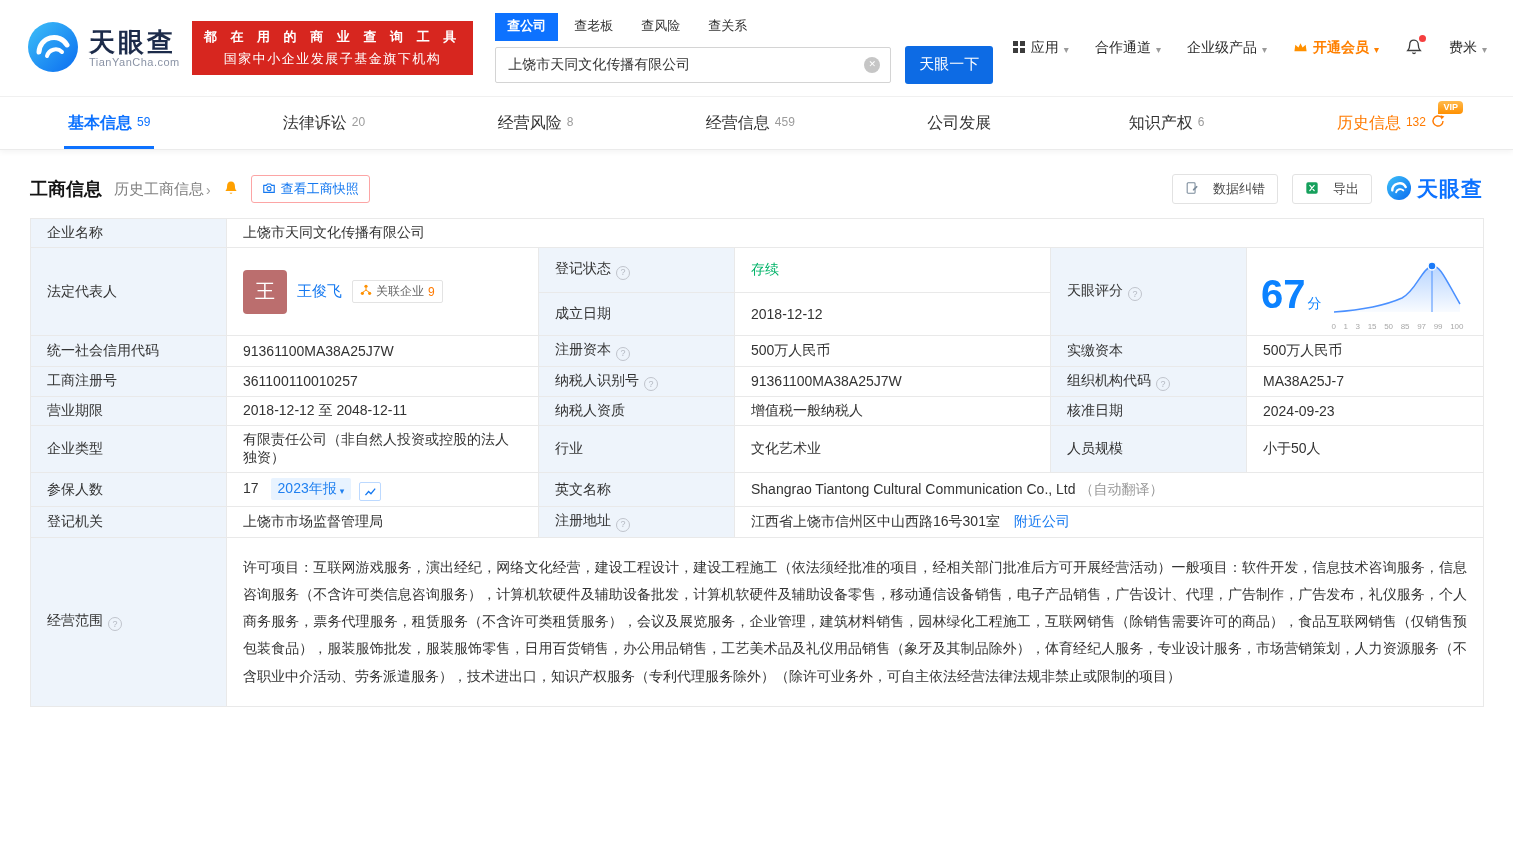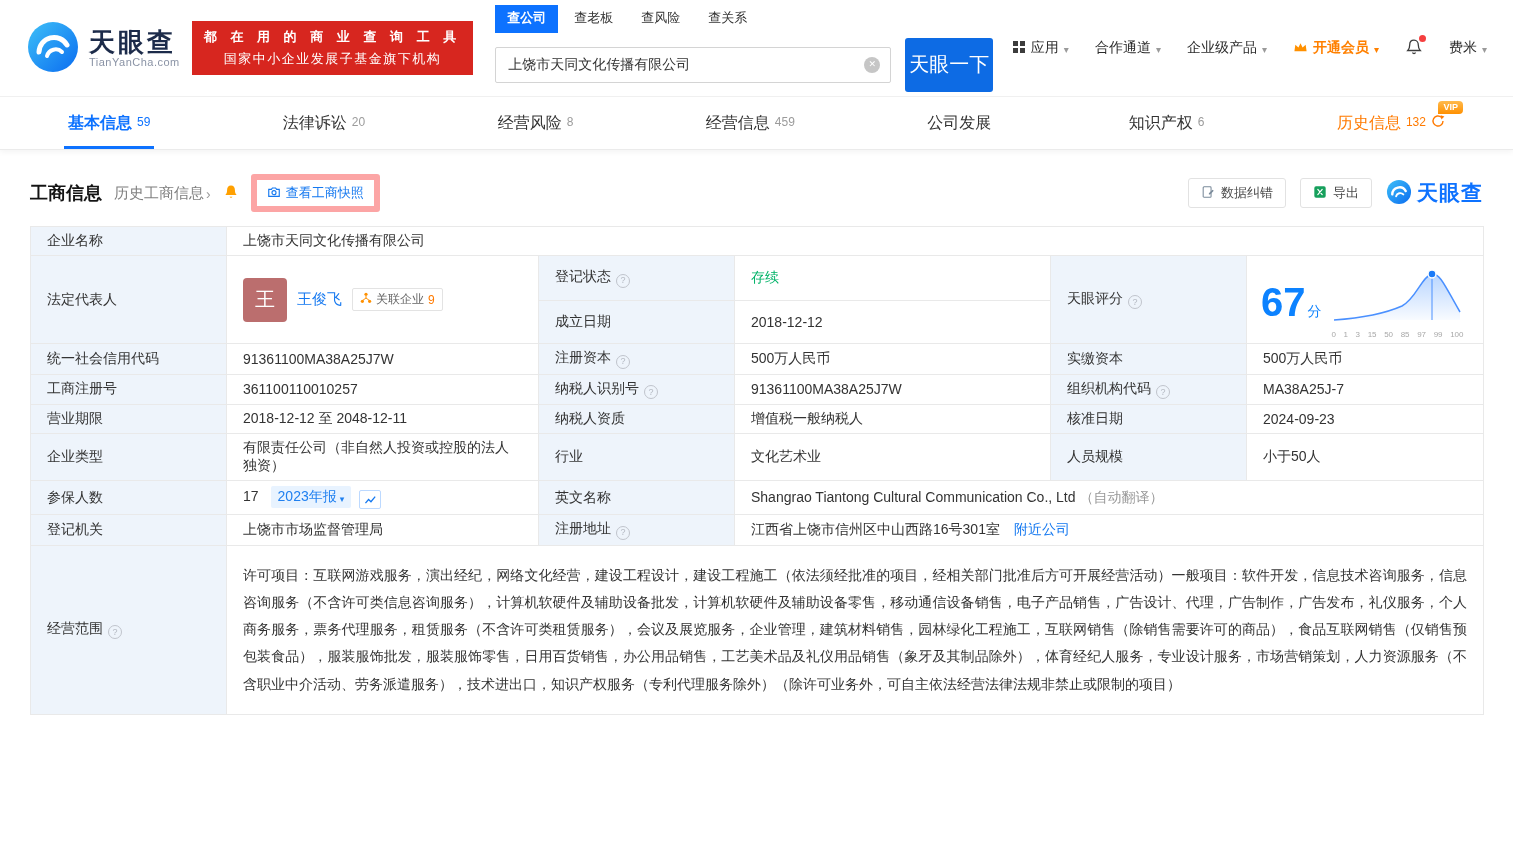--- a/index.html
+++ b/index.html
@@ -19,21 +19,21 @@
   .promo-l2 { font-size:13px; letter-spacing:1.5px; margin-top:4px; white-space:nowrap; }
   .search-block { margin-left:22px; }
   .search-tabs { display:flex; align-items:flex-end; gap:4px; }
   .search-tab { font-size:13px; color:#333; padding:4px 12px 6px; cursor:pointer; }
   .search-tab.active { background:#0d72ff; color:#fff; font-weight:bold;text-align:center; }
   .search-row { display:flex; align-items:center; margin-top:5px; }
   .search-input-wrap { position:relative; width:396px; height:36px; border:1px solid #d4d4d4; border-radius:2px; background:#fff; }
   .search-input-wrap input { width:100%; height:100%; border:none; outline:none; padding:0 36px 0 12px; font-size:14px; color:#333; font-family:inherit; background:transparent; }
   .clear-icon { position:absolute; right:10px; top:50%; transform:translateY(-50%); width:16px; height:16px; border-radius:50%; background:#c6c6c6; display:flex; align-items:center; justify-content:center; cursor:pointer; }
   .clear-icon::after { content:"✕"; color:#fff; font-size:9px; line-height:1; }
-  .search-btn { margin-left:14px; width:88px; height:54px; background:#0d6be4; color:#fff; border:none; border-radius:3px; font-size:20px; cursor:pointer; font-family:Liberation Serif, serif; }
+  .search-btn { margin-left:14px; width:88px; height:38px; background:#0d6be4; color:#fff; border:none; border-radius:3px; font-size:15px; cursor:pointer; font-family:Liberation Serif, serif; }
   .top-nav { margin-left:auto; display:flex; align-items:center; gap:26px; font-size:14px; color:#2b2b2b; white-space:nowrap; }
   .nav-item { display:flex; align-items:center; gap:5px; cursor:pointer; }
   .icon-caret::after { content:"▾"; font-size:10px; color:#9a9a9a; }
   .vip-item { color:#ff8000; font-weight:bold; }
   .vip-item .icon-caret::after { color:#ff8000; }
   .bell-wrap { position:relative; cursor:pointer; display:flex; }
   .red-dot { position:absolute; top:-3px; right:-3px; width:7px; height:7px; border-radius:50%; background:#f53f3f; }
   
   .tabs-bar { display:flex; align-items:stretch; justify-content:space-between; height:54px; padding:0 64px; border-top:1px solid #f0f0f0; border-bottom:1px solid #ebebeb; box-shadow:0 2px 6px rgba(0,0,0,.05); position:relative; z-index:4; background:#fff; }
   .ptab { position:relative; display:flex; align-items:center; gap:5px; font-size:16px; color:#333; cursor:pointer; padding:0 4px; }
@@ -42,23 +42,23 @@
   .ptab.active .cnt { color:#0d72ff; font-weight:normal; }
   .ptab.active::after { content:""; position:absolute; left:0; right:0; bottom:0; height:3px; background:#0d72ff; }
   .ptab.history { color:#ff7a00; }
   .ptab.history .cnt { color:#ff7a00; }
   .vip-tag { position:absolute; top:4px; right:-14px; background:linear-gradient(180deg,#ffba4d,#ff9000); color:#fff; font-size:9px; font-weight:bold; padding:1px 5px; border-radius:4px 4px 4px 0; line-height:1.2; }
   
   .section-bar { display:flex; align-items:center; gap:12px; padding:24px 30px 14px; }
   .sec-title { font-size:18px; font-weight:bold; color:#141414; }
   .sec-history { display:flex; align-items:center; gap:2px; font-size:15px; color:#808080; cursor:pointer; }
   .icon-gt::after { content:"›"; font-size:14px; color:#9a9a9a; }
-  .snapshot-btn { display:flex; align-items:center; gap:5px; border:6px solid #fca5a5; color:#1478f0; background:#fff; font-size:13px; padding:4px 10px; border-radius:3px; cursor:pointer; font-family:inherit; }
+  .snapshot-btn { display:flex; align-items:center; gap:5px; border:1px solid #fca5a5; color:#1478f0; background:#fff; font-size:13px; padding:4px 10px; border-radius:3px; cursor:pointer; font-family:inherit; }
   .right-tools { margin-left:auto; display:flex; align-items:center; gap:14px; }
-  .tool-btn { display:flex; align-items:center; gap:6px; border:1px solid #e2e2e2; background:#fff; border-radius:3px; padding:5px 12px; font-size:13px; color:#4a4a4a; cursor:pointer; font-family:inherit; }
+  .tool-btn { display:flex; align-items:center; gap:14px; border:1px solid #e2e2e2; background:#fff; border-radius:3px; padding:5px 12px; font-size:13px; color:#4a4a4a; cursor:pointer; font-family:inherit; }
   .brand-mark { display:flex; align-items:center; gap:5px; cursor:pointer; }
   .brand-mark-text { font-size:21px; font-weight:bold; color:#0d72ff; letter-spacing:1px; }
   
   .content { padding:0 30px; }
   table.info { width:1453px; border-collapse:collapse; table-layout:fixed; }
   table.info td { border:1px solid #e9e9e9; padding:5px 16px; font-size:14px; vertical-align:middle; word-break:break-all; }
   td.lbl { background:#eef4fb; color:#333; }
   td.val { background:#fff; color:#333; }
   .green { color:#00b368; }
   .q-icon { display:inline-flex; align-items:center; justify-content:center; width:14px; height:14px; border:1px solid #c0c4cc; border-radius:50%; margin-left:5px; vertical-align:-2px; cursor:pointer; }

